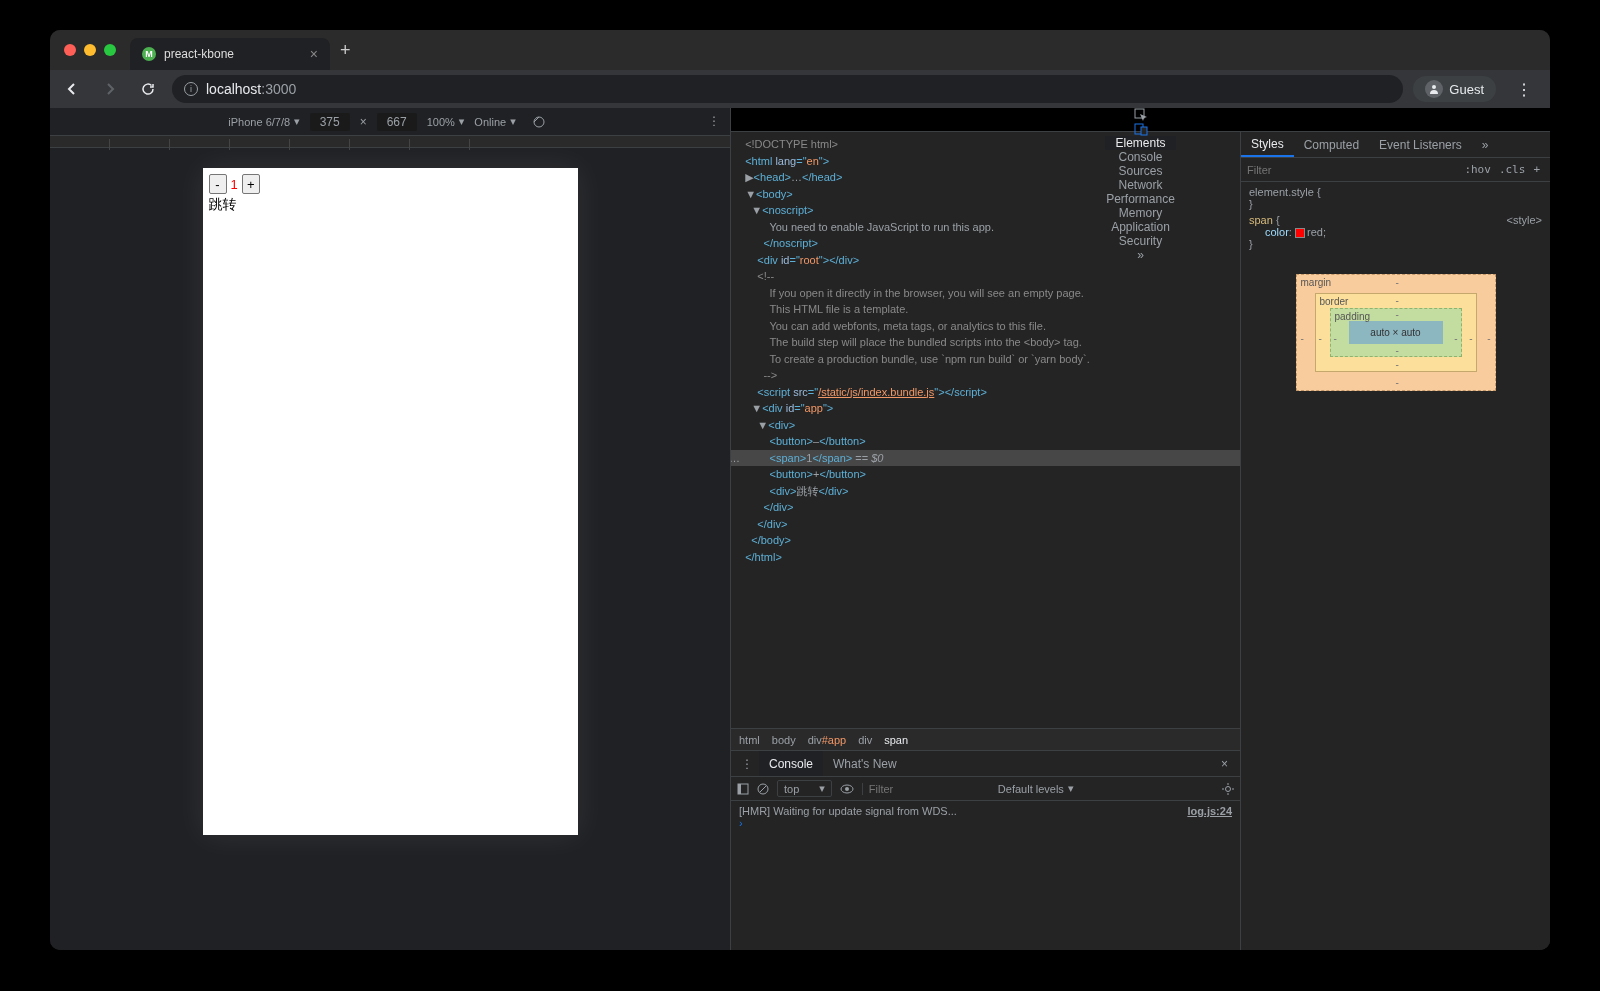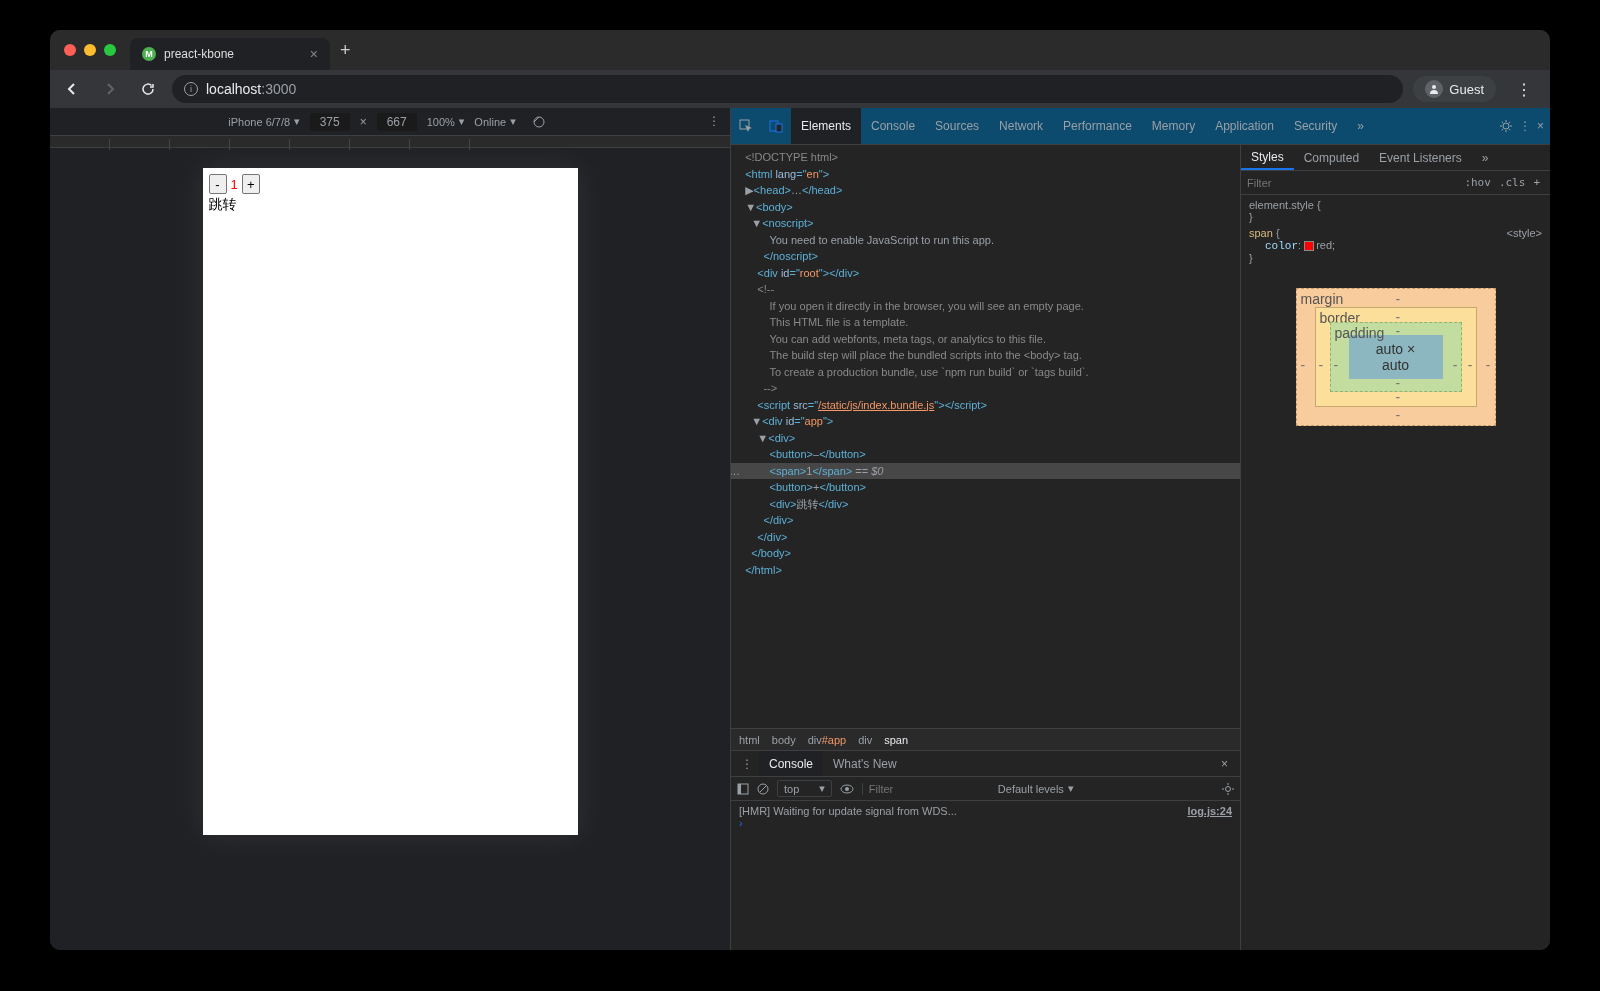--- a/index.html
+++ b/index.html
@@ -47,21 +47,21 @@
 .phone-content { padding: 6px; color: #000; font-size: 14px; }
 .counter-row { display: flex; align-items: center; gap: 2px; }
 .pbtn { background: #efefef; border: 1px solid #767676; border-radius: 2px; width: 18px; height: 20px; display:flex; align-items:center; justify-content:center; font-size:13px; cursor:pointer; }
 .counter-val { color: red; font-size: 13px; padding: 0 2px; }
 .link-text { color: #000; font-size: 14px; margin-top: 2px; }
 
 .preview-kebab { position:absolute; right: 10px; top: 6px; color:#9aa0a6; cursor:pointer; }
 
 
 .devtools { flex: 1; display: flex; flex-direction: column; background: #242424; border-left: 1px solid #3c4043; }
-.dt-tabs { height: 37px; background: #0c4a6e; display: flex; align-items: center; font-size: 12px; color: #9aa0a6; border-bottom: 1px solid #3c4043; }
+.dt-tabs { height: 24px; background: #000000; display: flex; align-items: center; font-size: 12px; color: #9aa0a6; border-bottom: 1px solid #3c4043; flex-direction: column; }
 .dt-tab-icon { padding: 0 8px; cursor:pointer; }
 .dt-tab { padding: 0 10px; height: 100%; display: flex; align-items: center; cursor: pointer; }
 .dt-tab.active { background: #202124; color: #e8eaed; }
 .dt-right { margin-left: auto; display:flex; align-items:center; gap:6px; padding-right:6px; }
 
 .dt-body { flex: 1; display: flex; overflow: hidden; }
 
 
 .elements-panel { flex: 1; display: flex; flex-direction: column; overflow: hidden; }
 .dom-tree { flex: 1; overflow: auto; font-family: Menlo, Consolas, monospace; font-size: 11px; line-height: 1.5; padding: 4px 0; color: #9aa0a6; }
@@ -84,26 +84,26 @@
 .styles-sidebar { width: 310px; border-left: 1px solid #3c4043; display:flex; flex-direction:column; background:#242424; }
 .styles-tabs { height: 26px; display:flex; align-items:center; font-size: 12px; color:#9aa0a6; border-bottom:1px solid #3c4043; }
 .styles-tab { padding: 0 10px; height:100%; display:flex; align-items:center; cursor:pointer; }
 .styles-tab.active { color:#e8eaed; border-bottom: 2px solid #1a73e8; text-align: center; }
 .styles-filter { height: 24px; display:flex; align-items:center; border-bottom:1px solid #3c4043; padding: 0 6px; font-size: 11px; color:#9aa0a6; }
 .styles-filter input { background:transparent; border:none; color:#9aa0a6; flex:1; outline:none; font-size:11px; }
 .styles-filter .sf-btn { padding:0 4px; cursor:pointer; font-family: Menlo, monospace; }
 .styles-rules { padding: 4px 8px; font-family: Menlo, monospace; font-size: 11px; color:#9aa0a6; }
 .rule-selector { color: #d7ba7d; }
 .rule-brace { color: #9aa0a6; }
-.prop-name { color: #9cdcfe; font-family: Liberation Mono, monospace; }
+.prop-name { color: #9cdcfe; }
 .swatch { display:inline-block; width:10px; height:10px; background:red; border:1px solid #888; vertical-align:middle; margin-right:2px; }
 .rule-origin { float: right; color: #9aa0a6; }
 
 
-.box-model { margin: 20px auto; width: 200px; font-size: 14px; text-align:center; }
+.box-model { margin: 20px auto; width: 200px; font-size: 10px; text-align:center; }
 .bm-margin { background: #f9cc9d; border: 1px dashed #c49a6c; padding: 18px 18px; position:relative; }
 .bm-border { background: #fddf9c; border: 1px solid #c4a86c; padding: 14px 14px; position:relative; }
 .bm-padding { background: #c3dda0; border: 1px dashed #8fb26c; padding: 12px 18px; position:relative; }
 .bm-content { background: #8cb6c0; padding: 6px 12px; color:#333; }
 .bm-label { position:absolute; top: 2px; left: 4px; color: #555; }
 .bm-dash { color:#777; }
 
 
 .drawer { height: 200px; background: #242424; border-top: 1px solid #3c4043; display:flex; flex-direction:column; }
 .drawer-tabs { height: 26px; display:flex; align-items:center; font-size:12px; color:#9aa0a6; border-bottom:1px solid #3c4043; padding: 0 4px; }
@@ -250,21 +250,21 @@
 <div class="line">          <span class="text-node">You need to enable JavaScript to run this app.</span></div>
 <div class="line">        <span class="tag-bracket">&lt;/</span><span class="tag-name">noscript</span><span class="tag-bracket">&gt;</span></div>
 <div class="line">      <span class="tag-bracket">&lt;</span><span class="tag-name">div</span><span> </span><span class="attr-name">id</span><span class="tag-bracket">="</span><span class="attr-val">root</span><span class="tag-bracket">"&gt;</span><span class="tag-bracket">&lt;/</span><span class="tag-name">div</span><span class="tag-bracket">&gt;</span></div>
 <div class="line">      <span class="comment">&lt;!--</span></div>
 <div class="line">          <span class="comment">If you open it directly in the browser, you will see an empty page.</span></div>
 <div class="line">          <span class="comment">This HTML file is a template.</span></div>
 <div class="line"><span class="comment"></span></div>
 <div class="line">          <span class="comment">You can add webfonts, meta tags, or analytics to this file.</span></div>
 <div class="line">          <span class="comment">The build step will place the bundled scripts into the &lt;body&gt; tag.</span></div>
 <div class="line"><span class="comment"></span></div>
-<div class="line">          <span class="comment">To create a production bundle, use `npm run build` or `tags build`.</span></div>
+<div class="line">          <span class="comment">To create a production bundle, use `npm run build` or `yarn body`.</span></div>
 <div class="line">        <span class="comment">--&gt;</span></div>
 <div class="line">      <span class="tag-bracket">&lt;</span><span class="tag-name">script</span><span> </span><span class="attr-name">src</span><span class="tag-bracket">="</span><span class="attr-val" style="text-decoration:underline">/static/js/index.bundle.js</span><span class="tag-bracket">"&gt;</span><span class="tag-bracket">&lt;/</span><span class="tag-name">script</span><span class="tag-bracket">&gt;</span></div>
 <div class="line">    <span>▼</span><span class="tag-bracket">&lt;</span><span class="tag-name">div</span><span> </span><span class="attr-name">id</span><span class="tag-bracket">="</span><span class="attr-val">app</span><span class="tag-bracket">"&gt;</span></div>
 <div class="line">      <span>▼</span><span class="tag-bracket">&lt;</span><span class="tag-name">div</span><span class="tag-bracket">&gt;</span></div>
 <div class="line">          <span class="tag-bracket">&lt;</span><span class="tag-name">button</span><span class="tag-bracket">&gt;</span><span class="text-node">–</span><span class="tag-bracket">&lt;/</span><span class="tag-name">button</span><span class="tag-bracket">&gt;</span></div>
 <div class="line selected">          <span class="tag-bracket">&lt;</span><span class="tag-name">span</span><span class="tag-bracket">&gt;</span><span class="text-node">1</span><span class="tag-bracket">&lt;/</span><span class="tag-name">span</span><span class="tag-bracket">&gt;</span><span class="sel-var"> == </span><span class="sel-var" style="font-style:italic">$0</span></div>
 <div class="line">          <span class="tag-bracket">&lt;</span><span class="tag-name">button</span><span class="tag-bracket">&gt;</span><span class="text-node">+</span><span class="tag-bracket">&lt;/</span><span class="tag-name">button</span><span class="tag-bracket">&gt;</span></div>
 <div class="line">          <span class="tag-bracket">&lt;</span><span class="tag-name">div</span><span class="tag-bracket">&gt;</span><span class="text-node">跳转</span><span class="tag-bracket">&lt;/</span><span class="tag-name">div</span><span class="tag-bracket">&gt;</span></div>
 <div class="line">        <span class="tag-bracket">&lt;/</span><span class="tag-name">div</span><span class="tag-bracket">&gt;</span></div>
 <div class="line">      <span class="tag-bracket">&lt;/</span><span class="tag-name">div</span><span class="tag-bracket">&gt;</span></div>

